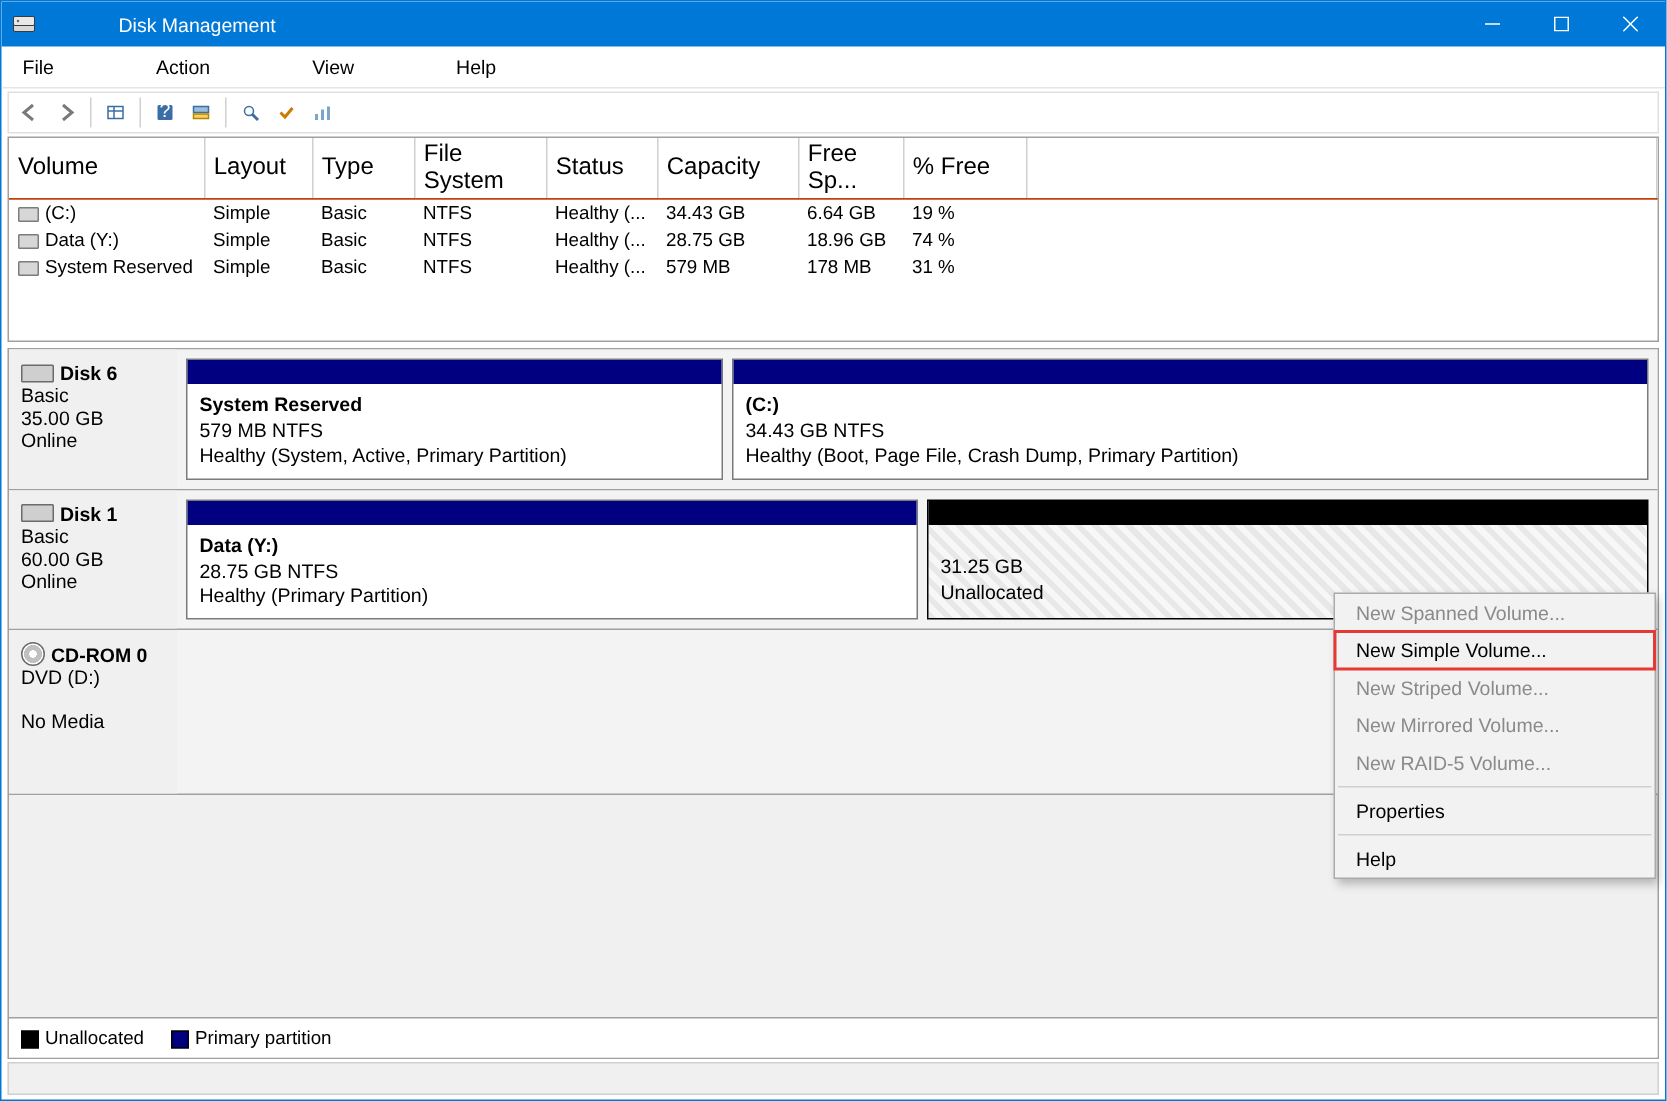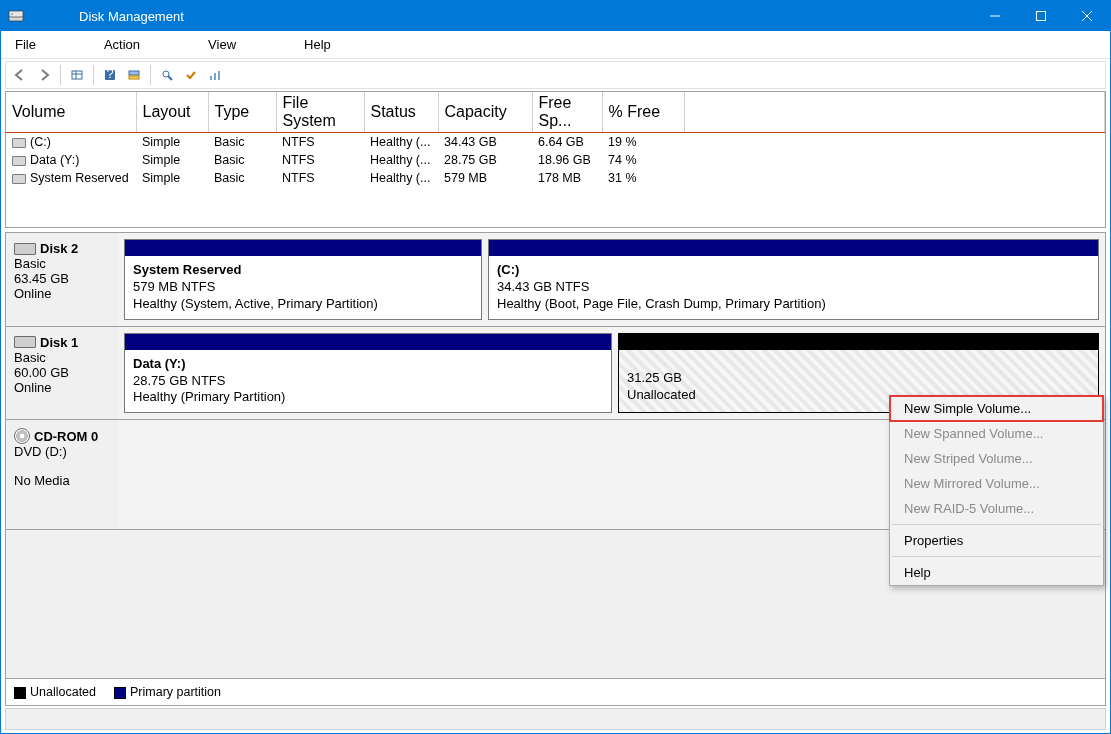--- a/index.html
+++ b/index.html
@@ -212,23 +212,23 @@
         </tr>
       </tbody>
 </table>
 <div style="height:40px"></div>
 </div>
 
 <div class="disk-panel">
 
   <div class="disk-row">
     <div class="disk-head">
-      <span class="dicon"></span><span class="dname">Disk 2</span><br>
+      <span class="dicon"></span><span class="dname">Disk 6</span><br>
       <span>Basic</span><br>
-      <span>63.45 GB</span><br>
+      <span>35.00 GB</span><br>
       <span>Online</span>
     </div>
     <div class="disk-body">
       <div class="part" style="flex:0 0 358px">
         <div class="part-top"></div>
         <div class="part-content">
           <div class="pname">System Reserved</div>
           <div>579 MB NTFS</div>
           <div>Healthy (System, Active, Primary Partition)</div>
         </div>
@@ -284,22 +284,22 @@
 
   <div class="legend">
     <span><span class="sw un"></span><span>Unallocated</span></span>
     <span><span class="sw pp"></span><span>Primary partition</span></span>
   </div>
 </div>
 
 <div class="statusbar"></div>
 
 <div class="ctxmenu">
+  <div class="citem disabled">New Spanned Volume...</div>
   <div class="citem highlight">New Simple Volume...</div>
-  <div class="citem disabled">New Spanned Volume...</div>
   <div class="citem disabled">New Striped Volume...</div>
   <div class="citem disabled">New Mirrored Volume...</div>
   <div class="citem disabled">New RAID-5 Volume...</div>
   <div class="csep"></div>
   <div class="citem">Properties</div>
   <div class="csep"></div>
   <div class="citem">Help</div>
 </div>
 
 </body></html>

